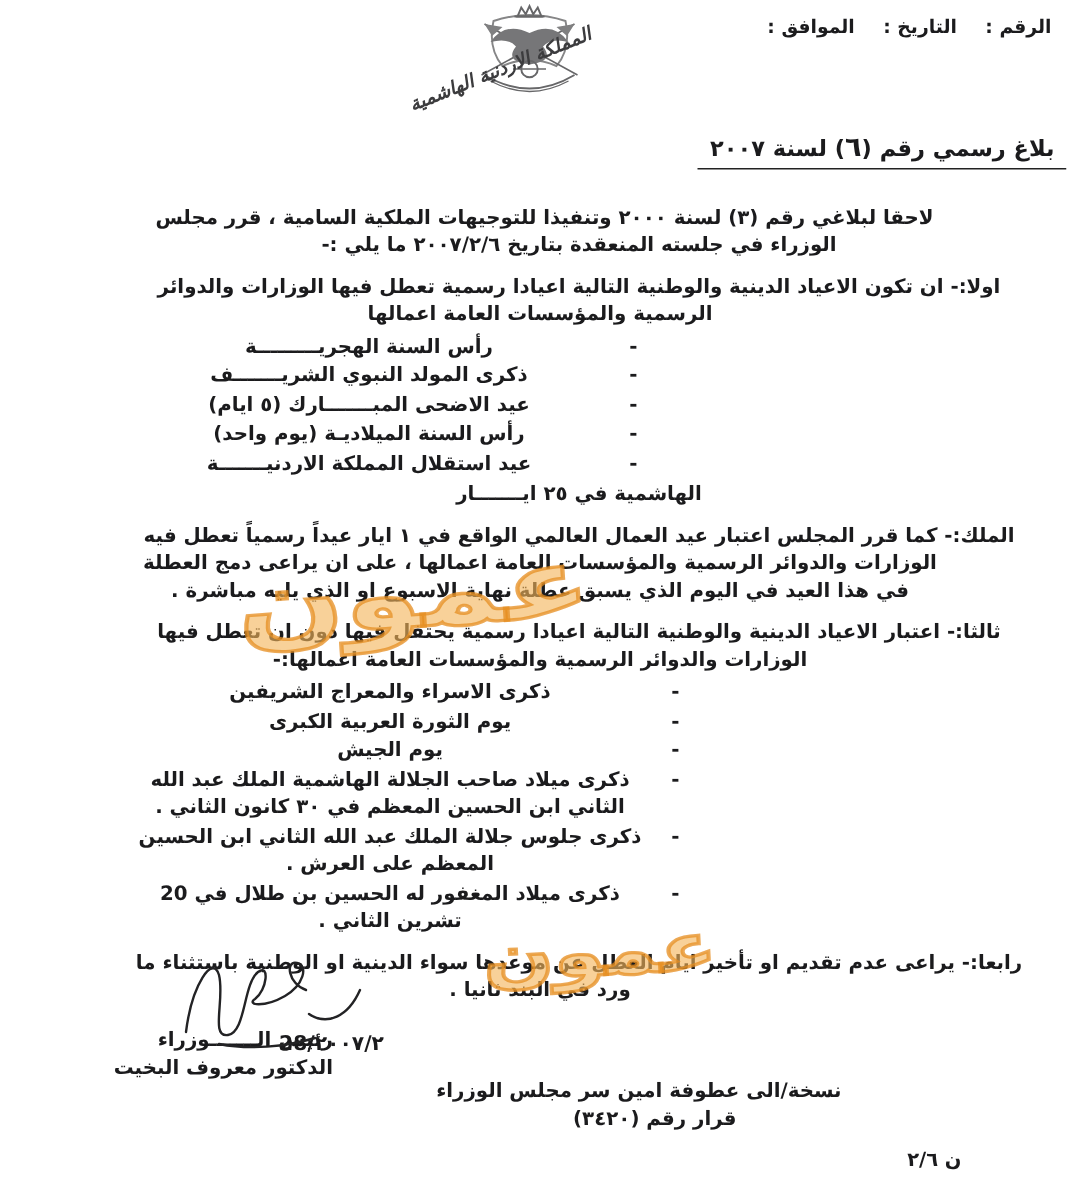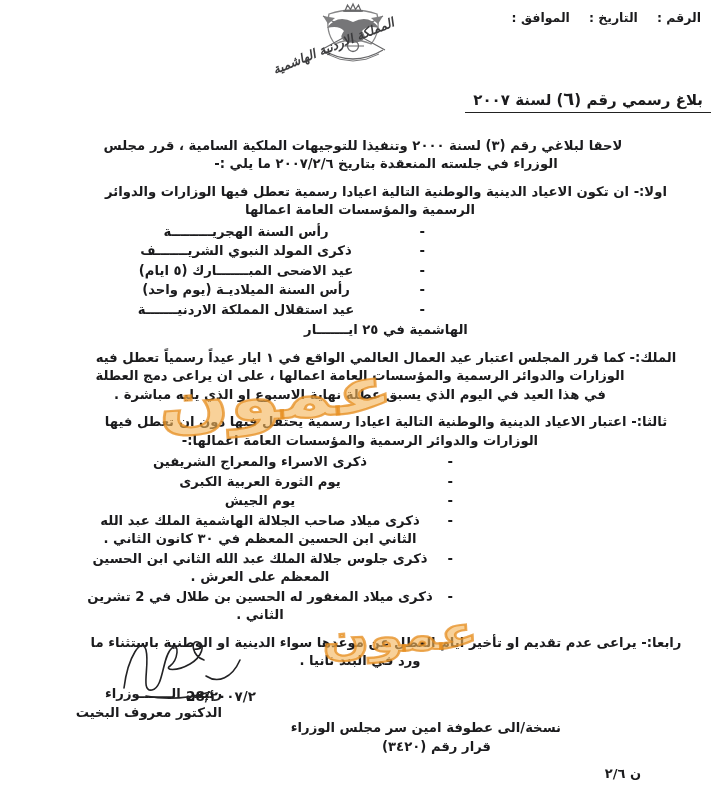--- a/index.html
+++ b/index.html
@@ -131,21 +131,21 @@
     <p class="section"><span class="lbl">الملك:-</span> <span>كما قرر المجلس اعتبار عيد العمال العالمي الواقع في ١ ايار عيداً رسمياً تعطل فيه الوزارات والدوائر الرسمية والمؤسسات العامة اعمالها ، على ان يراعى دمج العطلة في هذا العيد في اليوم الذي يسبق عطلة نهاية الاسبوع او الذي يليه مباشرة .</span></p>
 
     <p class="section"><span class="lbl">ثالثا:-</span> <span>اعتبار الاعياد الدينية والوطنية التالية اعيادا رسمية يحتفل فيها دون ان تعطل فيها الوزارات والدوائر الرسمية والمؤسسات العامة اعمالها:-</span></p>
 
     <ul class="list list2">
       <li>ذكرى الاسراء والمعراج الشريفين</li>
       <li>يوم الثورة العربية الكبرى</li>
       <li>يوم الجيش</li>
       <li>ذكرى ميلاد صاحب الجلالة الهاشمية الملك عبد الله الثاني ابن الحسين المعظم في ٣٠ كانون الثاني .</li>
       <li>ذكرى جلوس جلالة الملك عبد الله الثاني ابن الحسين المعظم على العرش .</li>
-      <li>ذكرى ميلاد المغفور له الحسين بن طلال في 2 تشرين الثاني .</li>
+      <li>ذكرى ميلاد المغفور له الحسين بن طلال في 20 تشرين الثاني .</li>
     </ul>
 
     <p class="section"><span class="lbl">رابعا:-</span> <span>يراعى عدم تقديم او تأخير ايام العطل عن موعدها سواء الدينية او الوطنية باستثناء ما ورد في البند ثانيا .</span></p>
 
     <div class="date-line">٢٠٠٧/٢/28</div>
   </div>
 
   <div class="sig">
     <svg class="scribble" width="150" height="78" viewBox="0 0 150 78">
       <g stroke="#232325" fill="none" stroke-width="1.6" stroke-linecap="round">

